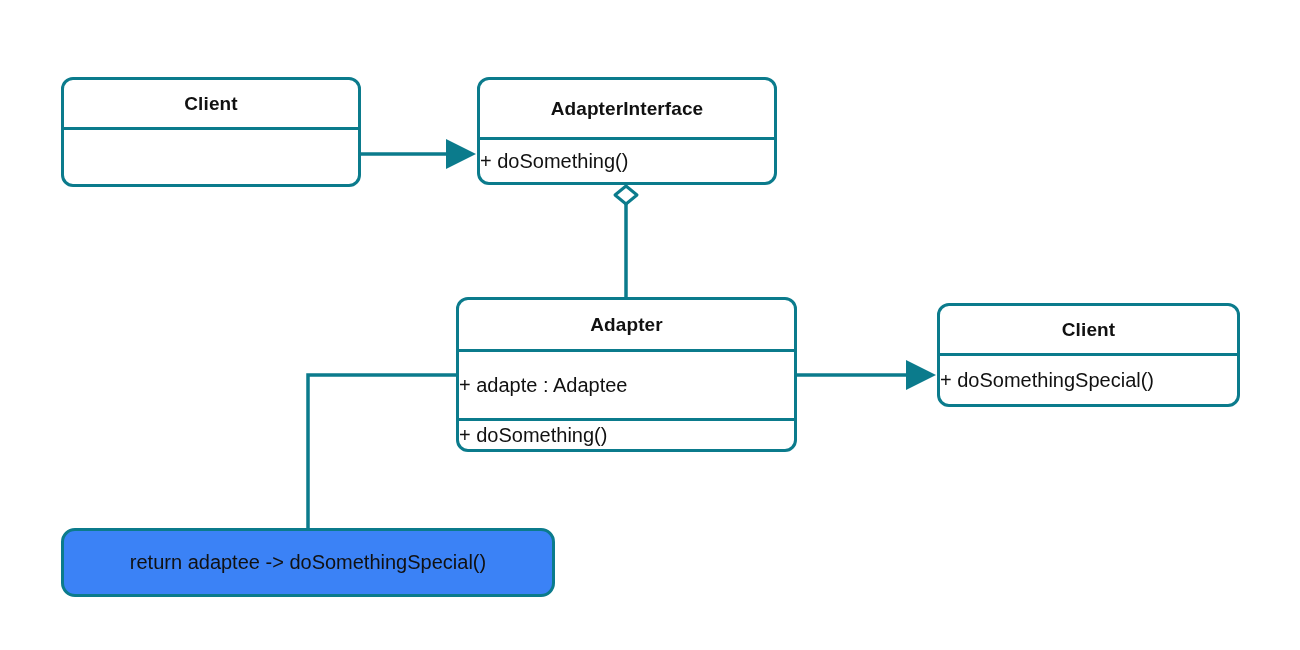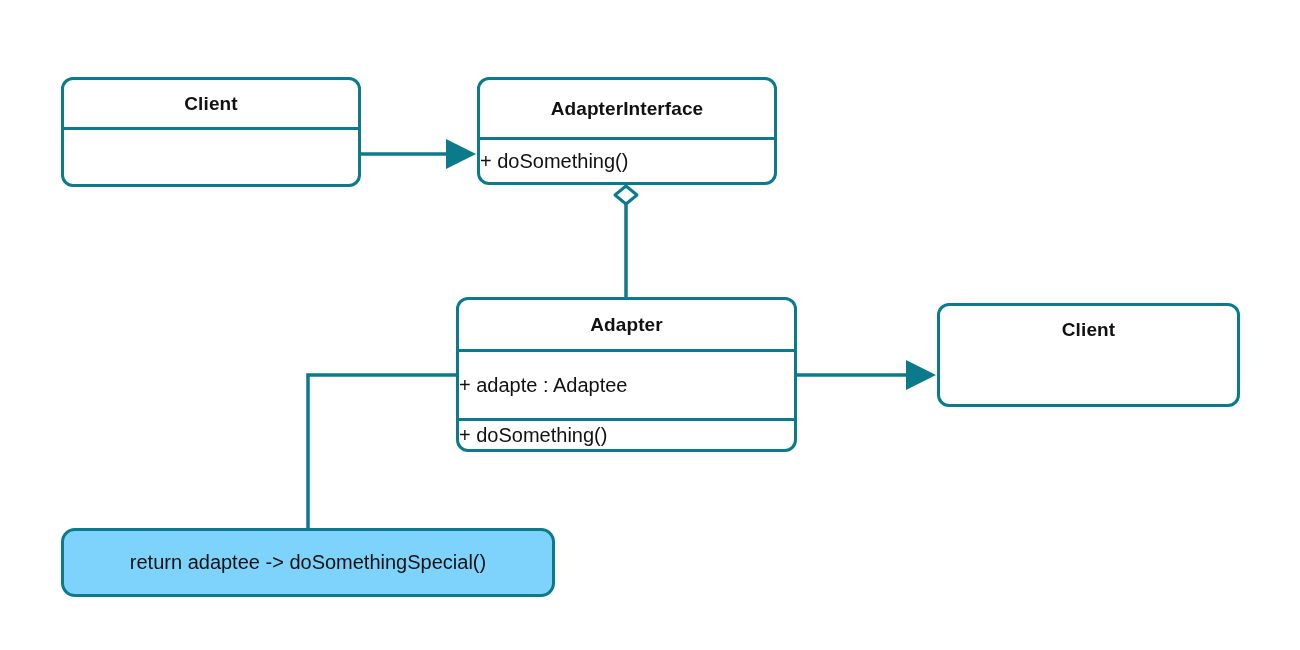--- a/index.html
+++ b/index.html
@@ -53,21 +53,21 @@
     padding-left: 0;
     box-sizing: border-box;
     border-top: 3px solid var(--stroke, #0b7b8c);
   }
   .uml-compartment.empty {
     justify-content: center;
   }
   .uml-note {
     position: absolute;
     box-sizing: border-box;
-    background: #7dd3fc;
+    background: #3b82f6;
     border: 3px solid var(--stroke, #0b7b8c);
     border-radius: 14px;
     display: flex;
     align-items: center;
     justify-content: center;
     font-size: 20px;
     color: #111111;
     z-index: 3;
   }
   .edge-svg {
@@ -119,19 +119,20 @@
   </div>
 
   <div class="uml-class" style="left:456px; top:283px; width:341px; height:155px;">
     <div class="uml-title" style="height:49px;">Adapter</div>
     <div class="uml-compartment" style="height:69px;">+ adapte : Adaptee</div>
     <div class="uml-compartment" style="flex:1;">+ doSomething()</div>
   </div>
 
   <div class="uml-class" style="left:937px; top:289px; width:303px; height:104px;">
     <div class="uml-title" style="height:47px;">Client</div>
+    <div class="uml-compartment" style="flex:1;">+ doSomethingSpecial()</div>
   </div>
 
   <div class="uml-note" style="left:61px; top:514px; width:494px; height:69px;">
     <span>return adaptee -&gt; doSomethingSpecial()</span>
   </div>
 
 </div>
 
 </body></html>

